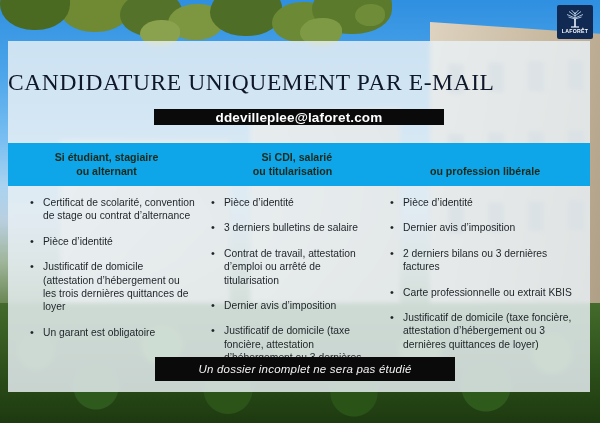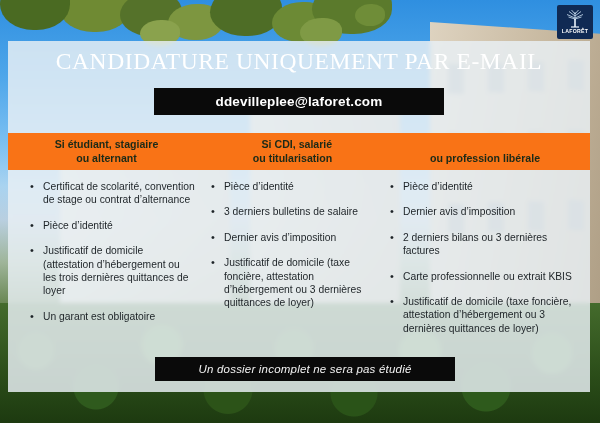--- a/index.html
+++ b/index.html
@@ -55,34 +55,34 @@
 
   
   #card {
     position:absolute; left:8px; top:41px; width:582px; height:351px;
     background:rgba(232,240,244,0.84);
     backdrop-filter:blur(2px);
   }
 
   .title {
     font-family:"Liberation Serif", serif;
-    font-size:23.5px; letter-spacing:.6px; color:#ffffff;
-    text-align:center; margin-top:7px;
+    font-size:23.5px; letter-spacing:.6px; color:#0f172a;
+    margin-top:28px;
   }
 
   .emailbar {
-    margin:13px auto 0; width:290px; height:27px;
+    margin:13px auto 0; width:290px; height:16px;
     background:#0a0a0a; color:#ffffff;
     display:flex; align-items:center; justify-content:center;
     font-size:13.5px; font-weight:bold; letter-spacing:.15px;
   }
 
   
   .greenband {
-    margin-top:18px; height:37px; background:#f97316;
+    margin-top:18px; height:43px; background:#0ea5e9;
     display:flex;
   }
   .gcell {
     flex:1; display:flex; align-items:center; justify-content:center;
     text-align:center; font-size:10.6px; font-weight:bold; color:#1b2a18;
     line-height:1.32; padding:0 4px;
   }
   .gcell.c1 { flex:0 0 197px; }
   .gcell.c2 { flex:0 0 175px;text-align:right; }
   .gcell.c3 { flex:1 1 auto; }
@@ -218,20 +218,21 @@
         <li>Certificat de scolarité, convention de stage ou contrat d’alternance</li>
         <li>Pièce d’identité</li>
         <li>Justificatif de domicile (attestation d’hébergement ou les trois dernières quittances de loyer</li>
         <li>Un garant est obligatoire</li>
       </ul>
     </div>
     <div class="col c2">
       <ul class="reqs">
         <li>Pièce d’identité</li>
         <li>3 derniers bulletins de salaire</li>
+        <li>Contrat de travail, attestation d’emploi ou arrêté de titularisation</li>
         <li>Dernier avis d’imposition</li>
         <li>Justificatif de domicile (taxe foncière, attestation d’hébergement ou 3 dernières quittances de loyer)</li>
       </ul>
     </div>
     <div class="col c3">
       <ul class="reqs">
         <li>Pièce d’identité</li>
         <li>Dernier avis d’imposition</li>
         <li>2 derniers bilans ou 3 dernières factures</li>
         <li>Carte professionnelle ou extrait KBIS</li>

